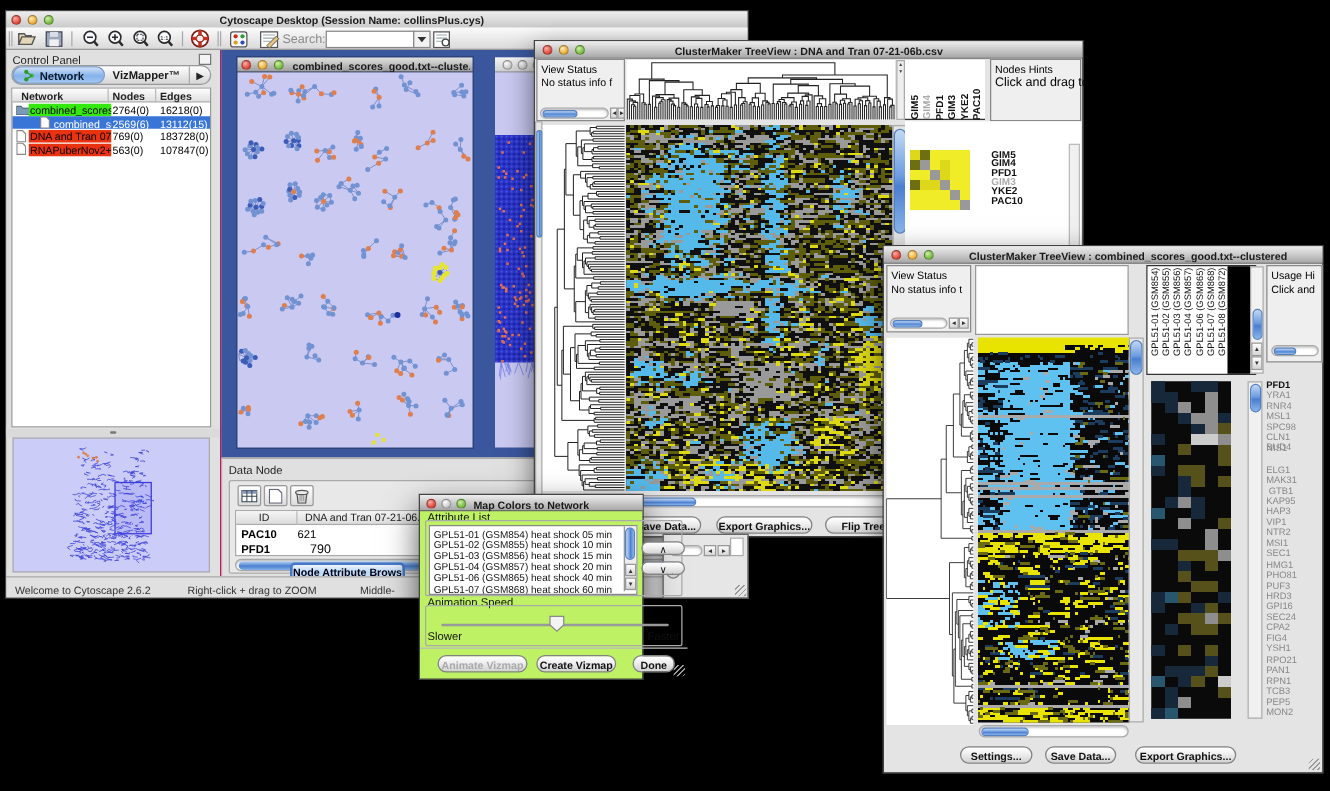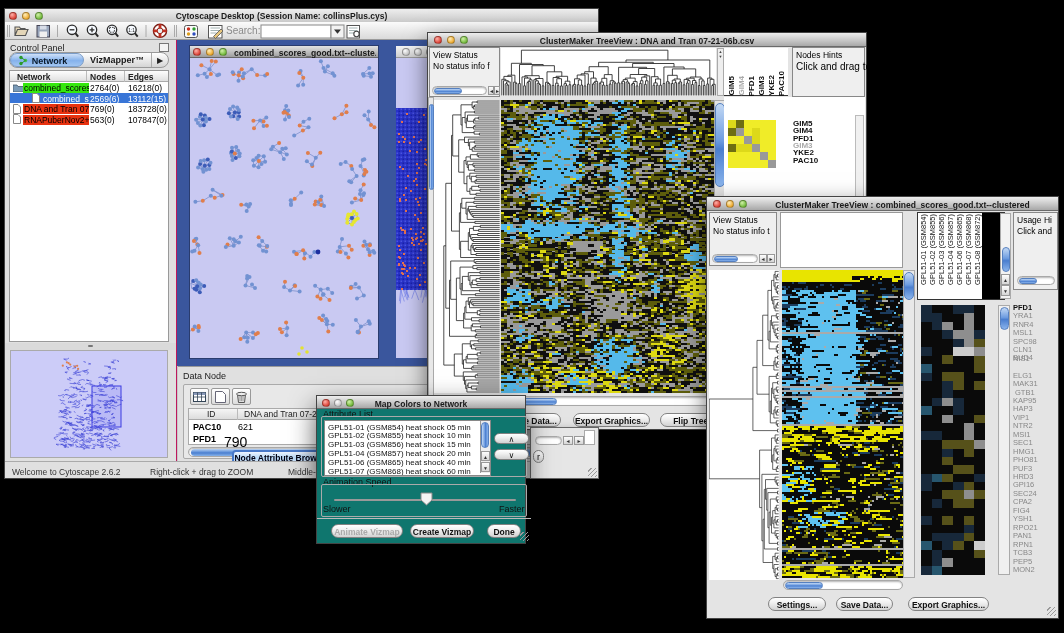--- a/index.html
+++ b/index.html
@@ -606,21 +606,21 @@
         </svg>
         <div class="abs" style="left:4px;top:23px;width:403px;height:37px;background:#fff;border:1px solid #aaa">
           <div class="abs" style="left:0;top:0;width:401px;height:11px;background:linear-gradient(#f5f5f5,#dcdcdc);border-bottom:1px solid #aaa;font-size:8.5px;color:#222">
             <span class="abs" style="left:18px">ID</span>
             <span class="abs" style="left:55px">DNA and Tran 07-21-06...</span>
             <span class="abs" style="left:48px;top:0;width:1px;height:11px;background:#bbb"></span>
           </div>
           <div class="abs" style="left:4px;top:13px;font-size:9px;font-weight:bold">PAC10</div>
           <div class="abs" style="left:49px;top:13px;font-size:9px">621</div>
           <div class="abs" style="left:4px;top:25px;font-size:9px;font-weight:bold">PFD1</div>
-          <div class="abs" style="left:35px;top:25px;font-size:14px">790</div>
+          <div class="abs" style="left:59px;top:25px;font-size:10px">790</div>
         </div>
         <div class="sctrack" style="left:4px;top:62px;width:403px;height:10px"></div>
         <div class="abs" style="left:7px;top:63.5px;width:390px;height:7px;border-radius:5px;background:linear-gradient(#b8d2f2,#5e90da 45%,#4a7ecf 55%,#86b2ea)"></div>
       </div>
     </div>
     <div class="abs" style="left:227px;top:441px;width:92px;height:15px;background:linear-gradient(#eef4ff,#badaf8 50%,#cfe4fa);border:2px solid #4878c8;border-radius:4px;font-size:8.5px;font-weight:bold;text-align:center;line-height:12px;color:#001">Node Attribute Brows</div>
     <div class="abs" style="left:0;top:452px;width:593px;height:17px;background:#e0e0e0;border-top:1px solid #aaa"></div>
     <div class="abs" style="left:7px;top:458px;font-size:8.5px;color:#333">Welcome to Cytoscape 2.6.2</div>
     <div class="abs" style="left:145px;top:458px;font-size:8.5px;color:#333">Right-click + drag to  ZOOM</div>
     <div class="abs" style="left:283px;top:458px;font-size:8.5px;color:#333">Middle-</div>
@@ -833,21 +833,21 @@
     <div class="abs" style="left:306px;top:351.04999999999995px;font-size:7.5px;font-weight:normal;color:#888">TCB3</div>
     <div class="abs" style="left:306px;top:359.5px;font-size:7.5px;font-weight:normal;color:#888">PEP5</div>
     <div class="abs" style="left:306px;top:367.95px;font-size:7.5px;font-weight:normal;color:#888">MON2</div>
     <div class="sctrack" style="left:76px;top:383px;width:120px;height:10px"></div>
     <div class="scthumb" style="left:78px;top:384.5px;width:38px;height:7px"></div>
     <div class="aqbtn" style="left:61px;top:400px;width:58px;height:14px;font-size:8.5px;font-weight:bold;line-height:14px">Settings...</div>
     <div class="aqbtn" style="left:129px;top:400px;width:57px;height:14px;font-size:8.5px;font-weight:bold;line-height:14px">Save Data...</div>
     <div class="aqbtn" style="left:201px;top:400px;width:81px;height:14px;font-size:8.5px;font-weight:bold;line-height:14px">Export Graphics...</div>
     <div class="grip" style="left:340px;top:410px"></div>
   </div>
-<div class="win" style="left:317px;top:396px;width:208px;height:147px;background:#0f766e;box-shadow:0 10px 25px rgba(0,0,0,.7)">
+<div class="win" style="left:336px;top:396px;width:178px;height:147px;background:#bef264;box-shadow:0 10px 25px rgba(0,0,0,.7)">
     <div class="tbar" style="height:13px">
       <span class="tt" style="top:2.5px;font-size:8.5px">Map Colors to Network</span>
     </div>
     <div class="lt r" style="left:5px;top:2.5px"></div>
     <div class="lt w" style="left:17px;top:2.5px"></div>
     <div class="lt g" style="left:29px;top:2.5px"></div>
     <div class="abs" style="left:6px;top:13px;font-size:9px;color:#111">Attribute List</div>
     <div class="gbox" style="left:4px;top:20px;width:206px;height:61px"></div>
     <div class="abs" style="left:7px;top:24px;width:167px;height:56px;background:#fff;border:1px solid #888;overflow:hidden">
       <div class="abs" style="left:3px;top:1.5px;font-size:8px;color:#111;white-space:nowrap">GPL51-01 (GSM854) heat shock 05 min</div>

